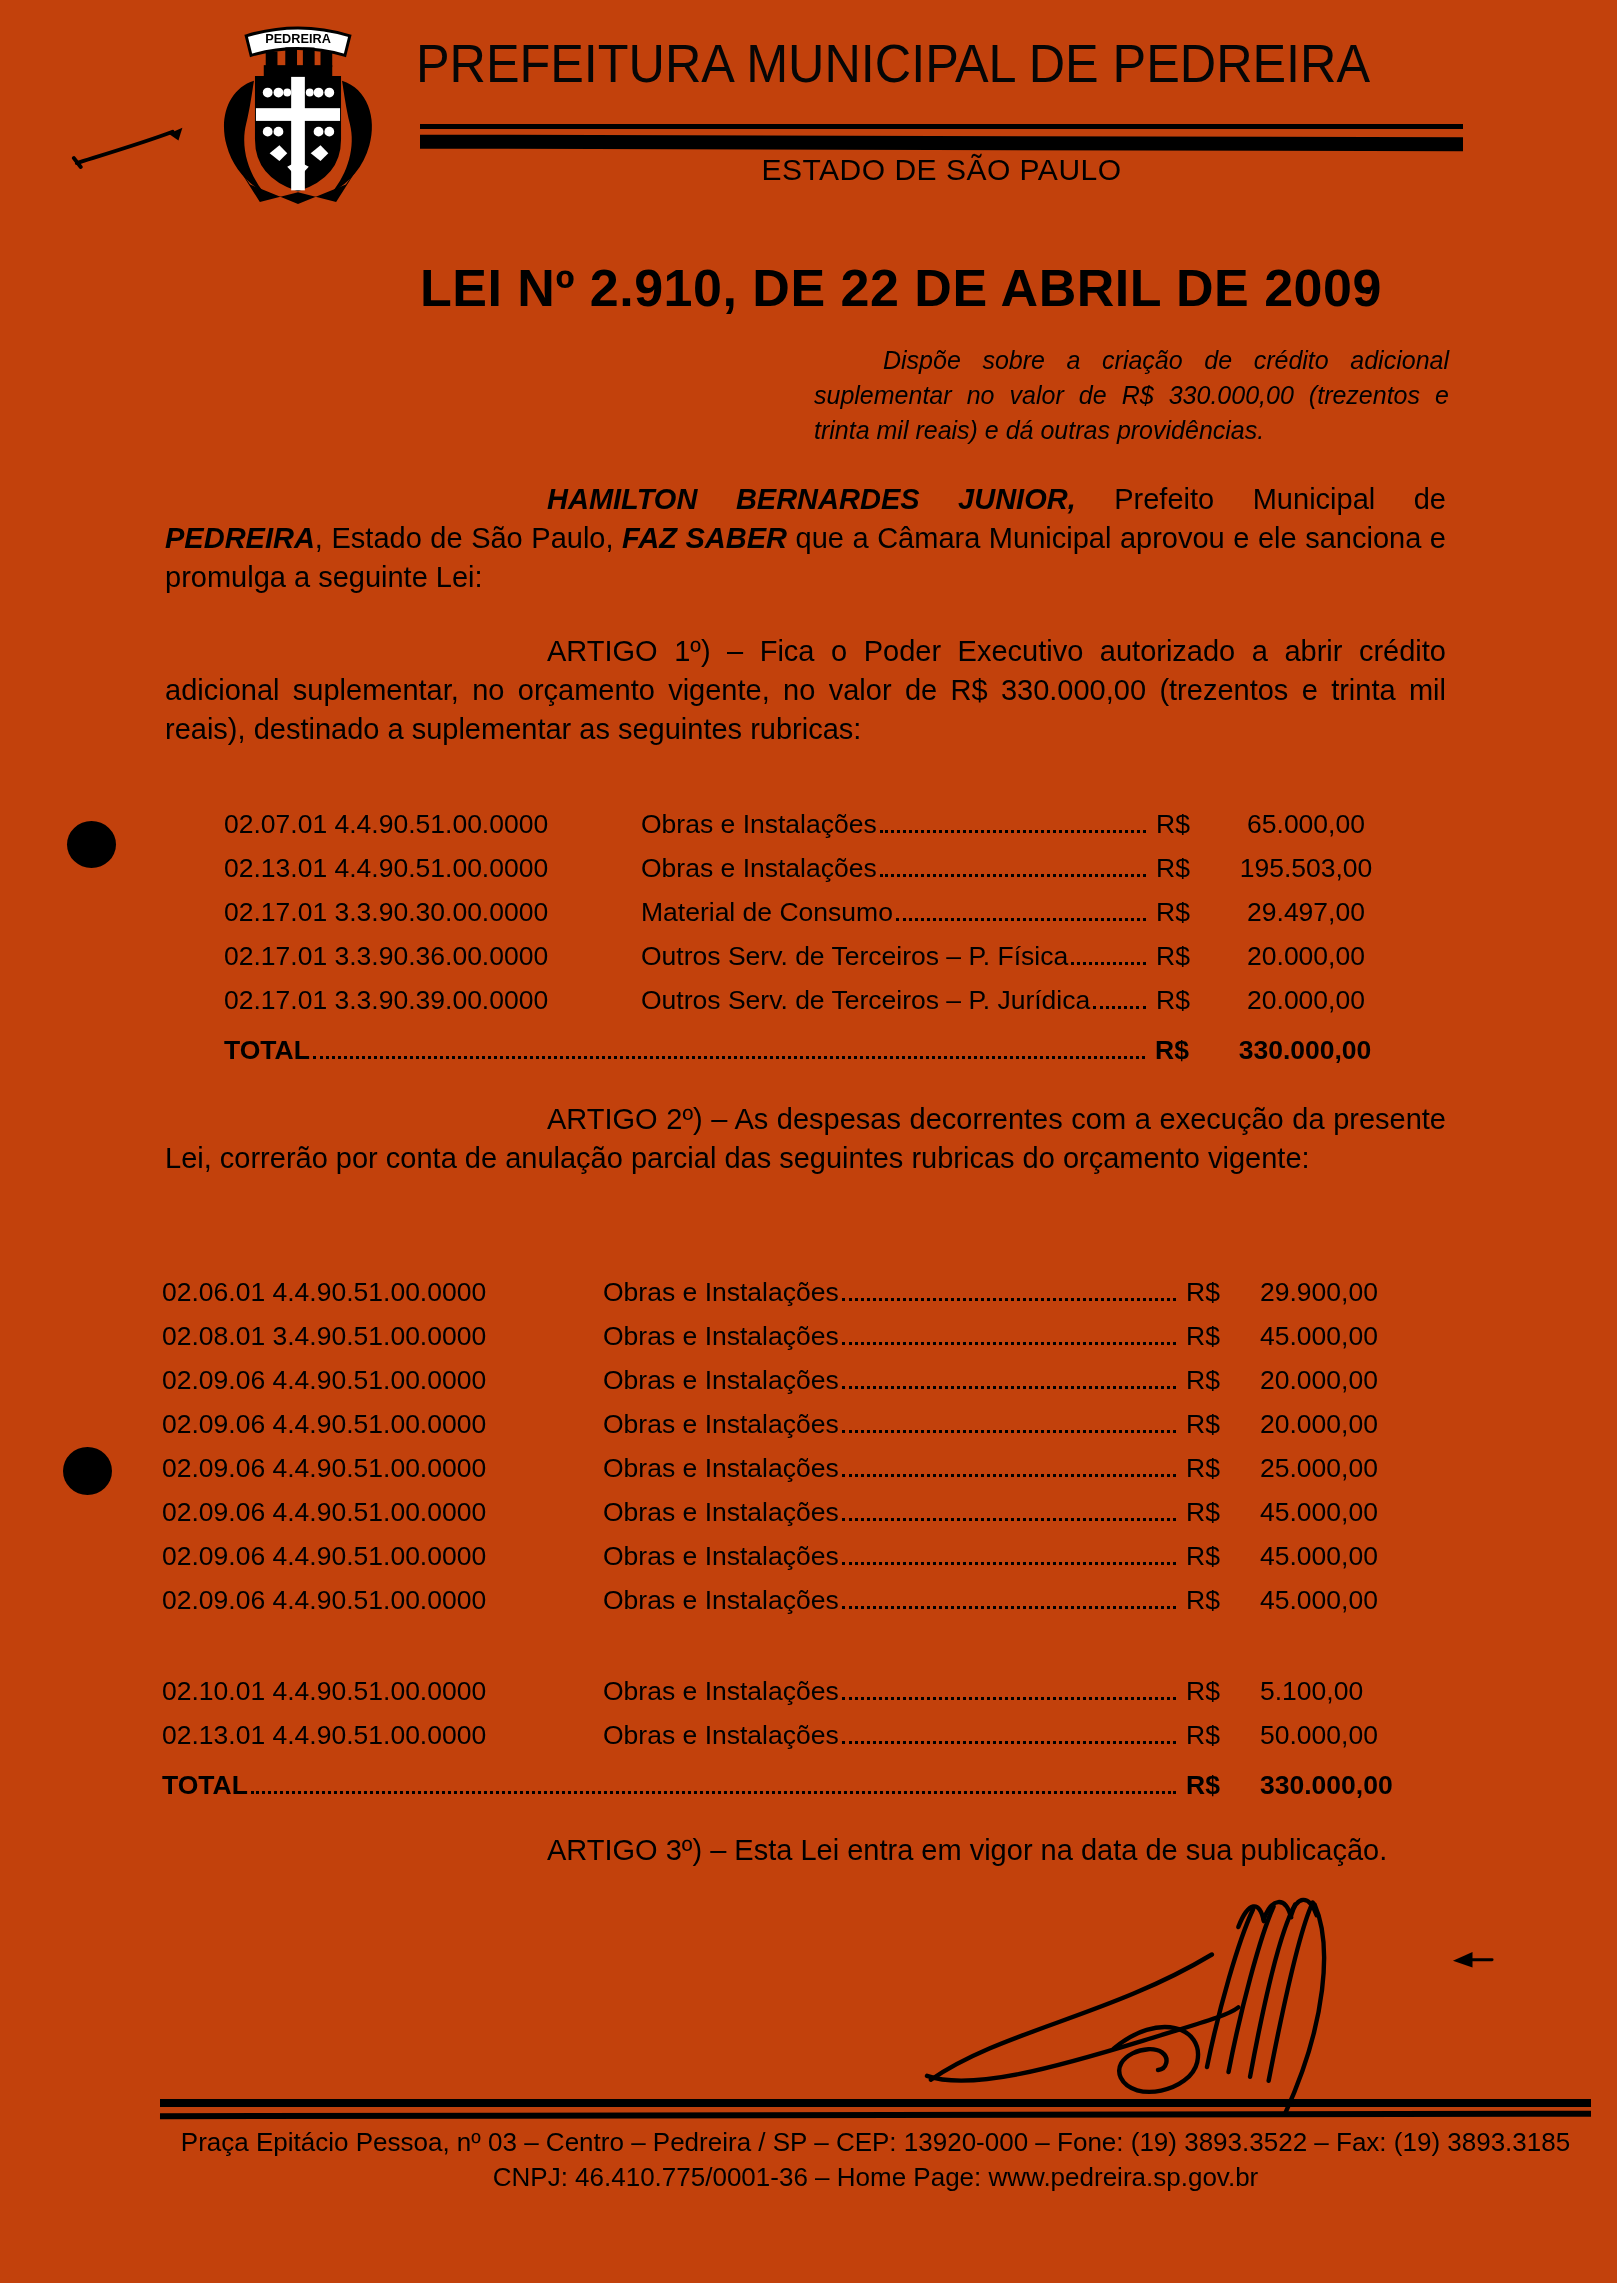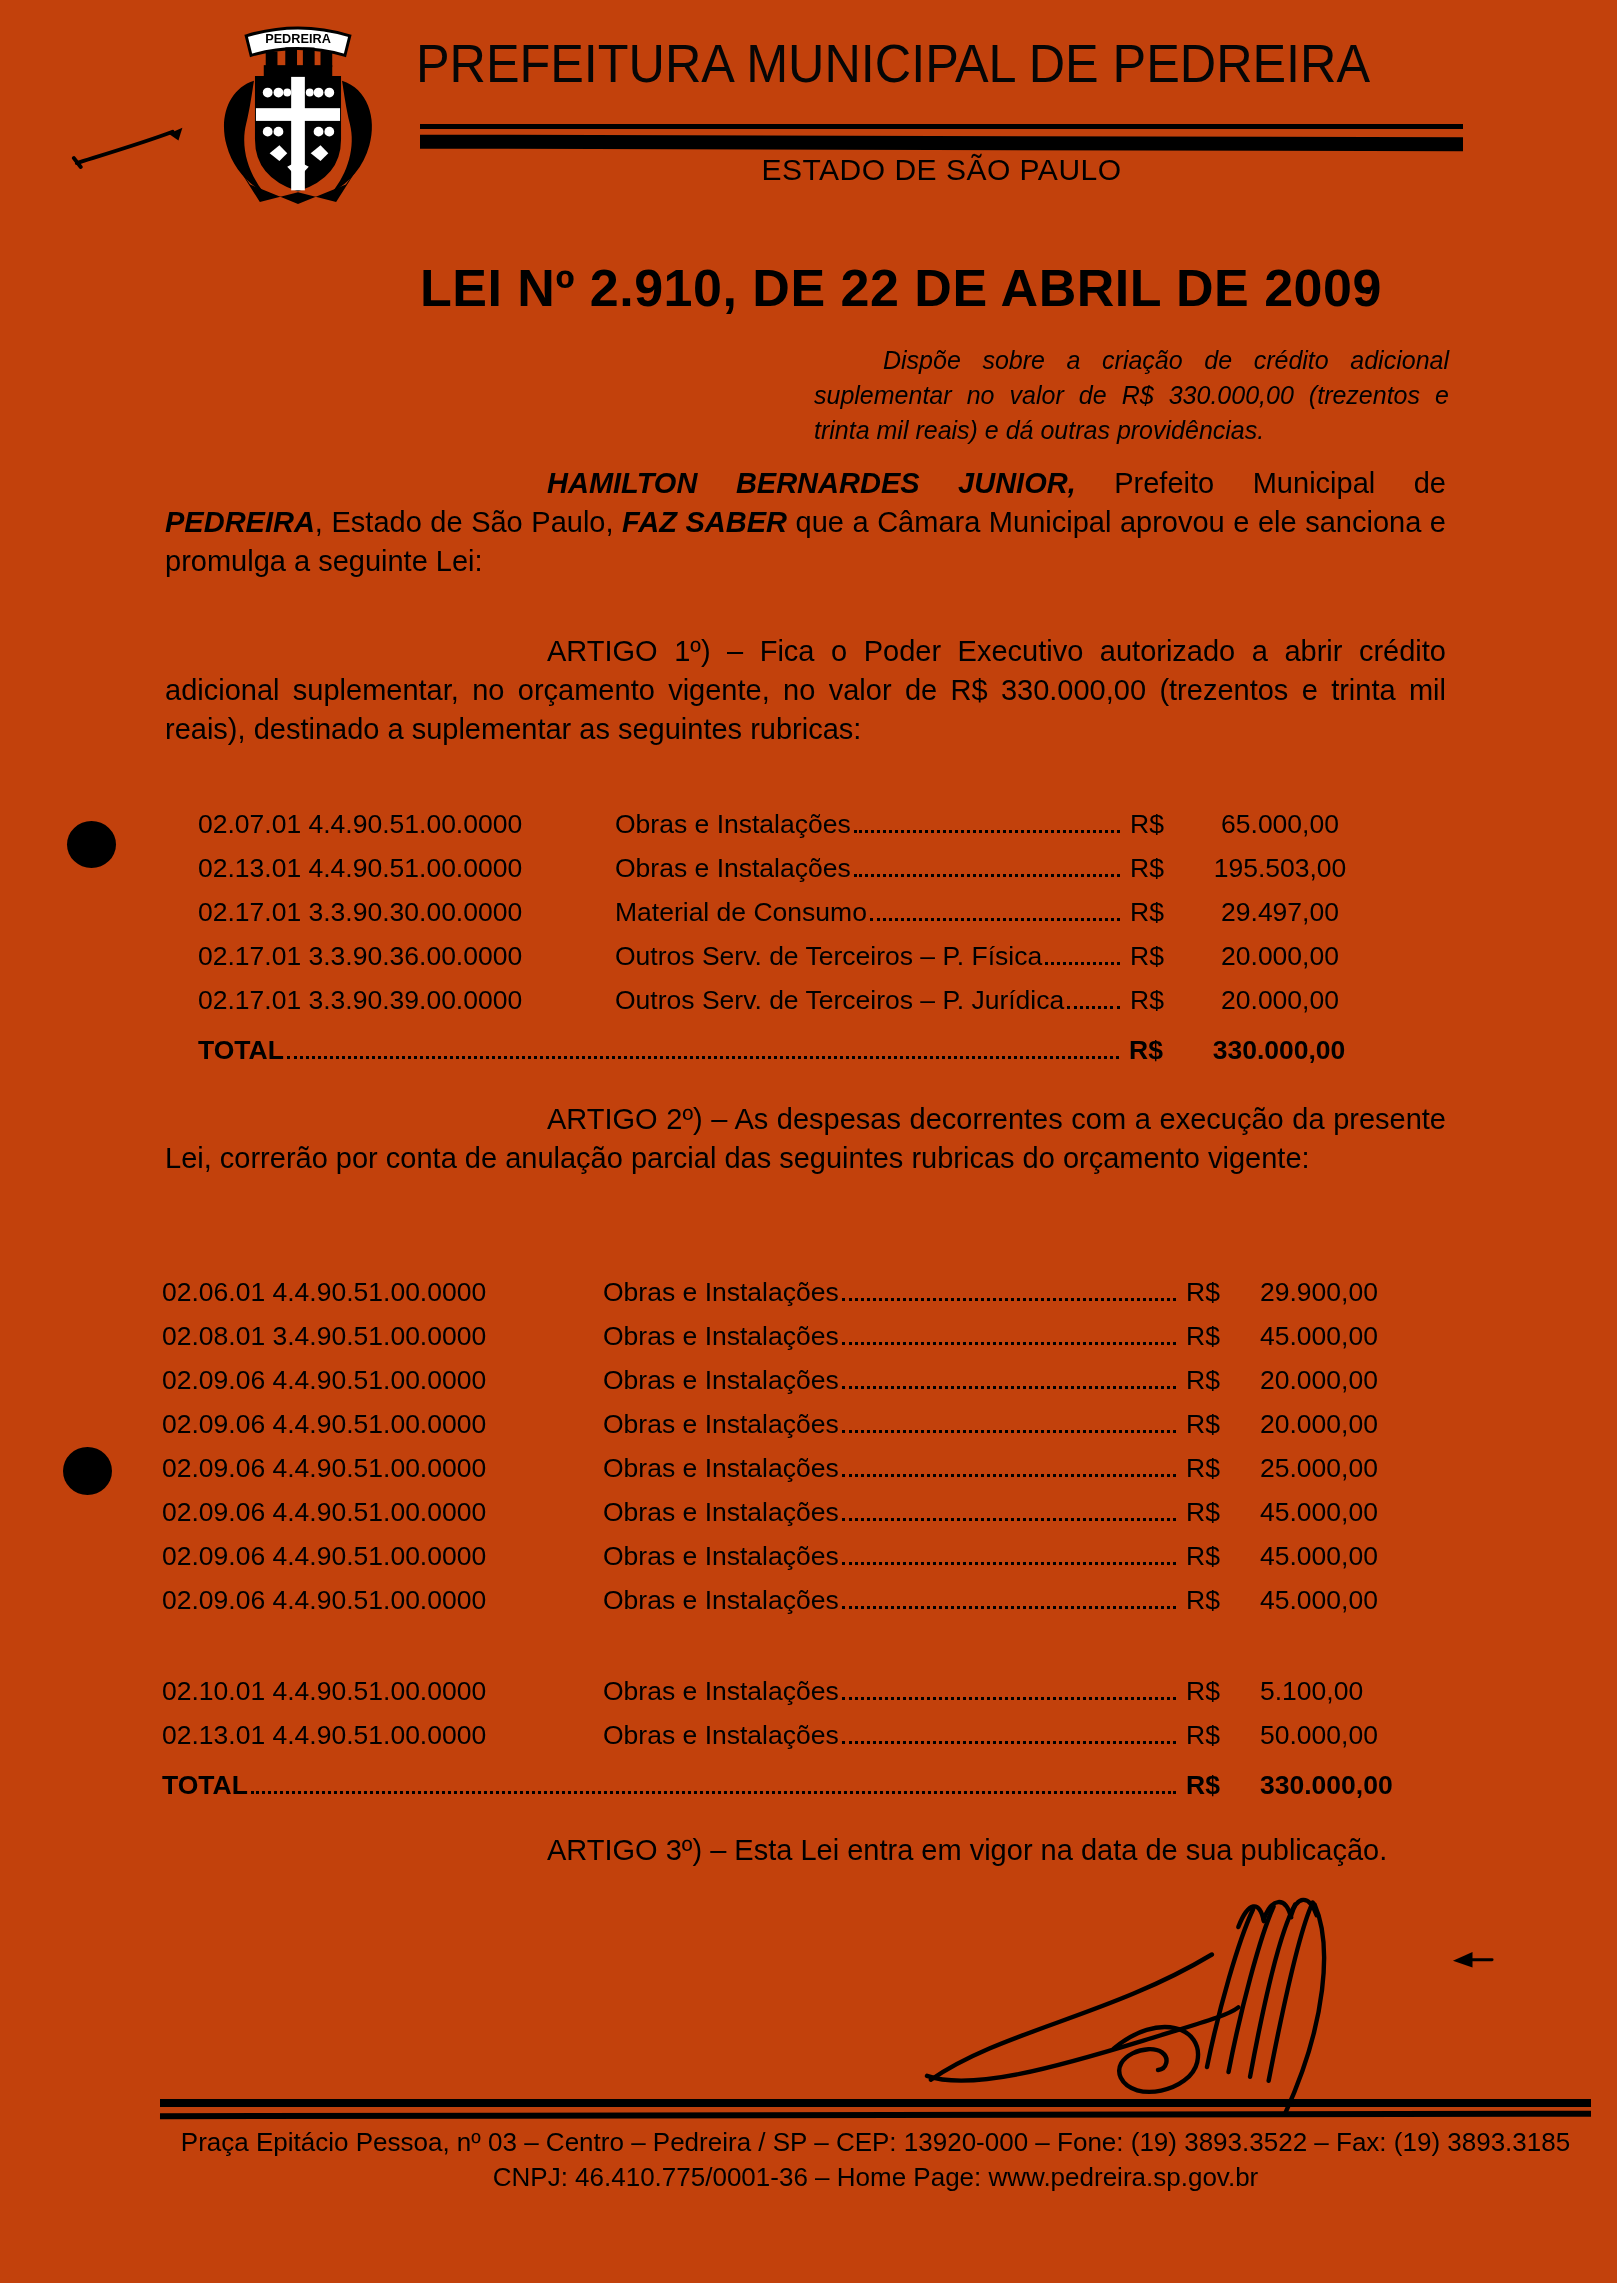--- a/index.html
+++ b/index.html
@@ -20,29 +20,29 @@
   .pen-mark{position:absolute; left:69px; top:118px; width:129px; height:51px;}
   
   .law-title{position:absolute; left:420px; top:258px; font-size:52px; font-weight:bold; white-space:nowrap; letter-spacing:0.5px;}
   .title-dot{position:absolute; left:1365px; top:287px; width:5.9px; height:6.9px; background:#000; border-radius:2px;}
   .ementa{
     position:absolute; left:814px; top:343px; width:635px; font-size:25px; font-style:italic;
     line-height:35px; text-align:justify; text-indent:69px;
   }
   
   .para{position:absolute; left:165px; width:1281px; font-size:29px; line-height:39px; text-align:justify; text-indent:382px;}
-  .preamble{top:464px;}
+  .preamble{top:480px;}
   .artigo1{top:632px;}
   .artigo2{top:1100px;}
   .artigo3{top:1831px; width:1245px;}
   .bi{font-weight:bold; font-style:italic;}
   .blabel{font-weight:normal;}
   
   .btable{position:absolute; font-size:26.5px;}
-  .t1{left:198px; top:796px; width:1166px;}
+  .t1{left:224px; top:796px; width:1166px;}
   .t2{left:162px; top:1264px; width:1250px;}
   .trow{display:flex; height:44px; align-items:flex-end;}
   .trow span{line-height:1.12; white-space:nowrap;}
   .col-desc,.col-label{display:flex; align-items:flex-end; overflow:hidden;}
   .leader{flex:1; border-bottom:3.1px dotted #000; margin:0 9.8px 6.9px 2.9px; min-width:0;}
   .t1 .col-code{width:417px;} .t1 .col-desc{width:515px;} .t1 .col-cur{width:69px;} .t1 .col-val{width:162px; text-align:center; display:inline-block;}
   .t2 .col-code{width:441px;} .t2 .col-desc{width:583px;} .t2 .col-cur{width:74px;} .t2 .col-val{width:152px; display:inline-block;}
   .t1 .col-label{width:931px;} .t2 .col-label{width:1024px;}
   .trow.total{margin-top:5.9px;}
   .trow.total span{font-weight:bold;}

